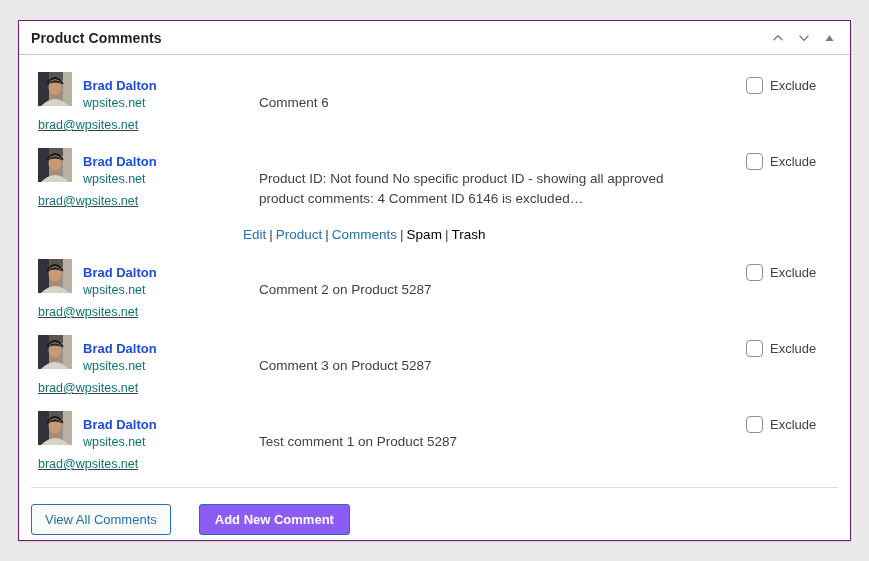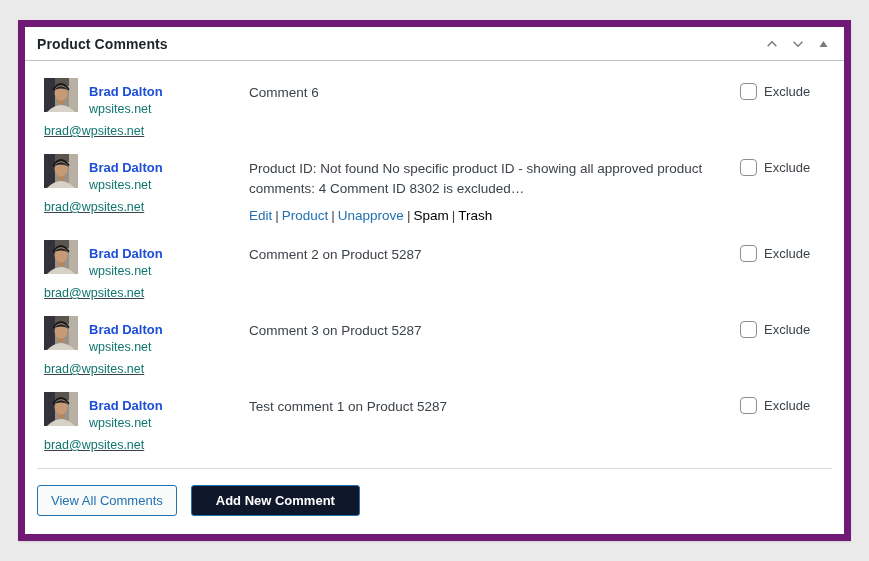--- a/index.html
+++ b/index.html
@@ -9,21 +9,21 @@
     background: #eaeaeb;
     font-family: "Liberation Sans", sans-serif;
     overflow: hidden;
     position: relative;
     color: #3c434a;
   }
   .postbox {
     position: absolute; left: 18px; top: 20px;
     width: 833px; height: 521px;
     background: #fff;
-    border: 7px solid #701a75;
+    border: 1px solid #701a75;
     box-shadow: 0 1px 2px rgba(0,0,0,.10);
     display: flex; flex-direction: column;
   }
   .postbox-header {
     flex: none;
     height: 34px;
     display: flex; align-items: center; justify-content: space-between;
     padding: 0 10px 0 12px;
     border-bottom: 1px solid #c3c4c7;
   }
@@ -54,49 +54,49 @@
   .avatar svg { display: block; }
   .author-name {
     font-size: 13px; font-weight: 700; color: #1d4ed8;
     padding-top: 5px; line-height: 17px;
   }
   .author-site { padding-top: 1px; font-size: 12.5px; line-height: 16px; }
   .author-email { clear: left; padding-top: 6px; font-size: 12.5px; line-height: 16px; text-decoration: underline; }
   .author-site a, .author-email a { color: #0f766e; text-decoration: none; cursor: pointer; }
 
   .comment-col { flex: 1; min-width: 0; padding: 5px 24px 0 0; }
-  .comment-text { margin: 0; font-size: 13.5px; line-height: 20px; color: #3c434a; }
+  .comment-text { margin: 16px; font-size: 13.5px; line-height: 20px; color: #3c434a; }
   .row-actions { margin: 7px 0 0; font-size: 13.5px; line-height: 19px; }
   .act { text-decoration: none; cursor: pointer; margin-top: 44px; }
   .act.link { color: #2271b1; }
   .act.danger { color: #000000; }
   .sep { color: #3c434a; padding: 0 3px; }
 
   .exclude-col { flex: none; width: 92px; padding-top: 5px; }
   .exclude-col label { display: flex; align-items: flex-end; gap: 7px; cursor: pointer; }
   .exclude-col input[type=checkbox] {
     appearance: none; -webkit-appearance: none;
     width: 17px; height: 17px; margin: 0; flex: none;
     border: 1px solid #8c8f94; border-radius: 4px; background: #fff;
     cursor: pointer;
   }
   .exclude-text { font-size: 13px; color: #3c434a; line-height: 17px; }
 
   .widget-footer {
     border-top: 1px solid #dcdcde;
     margin-top: 14px;
     padding: 16px 0 0;
-    display: flex; gap: 14px; align-items: center;
+    display: flex; gap: 28px; align-items: center;
   }
   .btn {
     font-family: inherit; font-size: 13px; line-height: 15px;
     border-radius: 3px; cursor: pointer; padding: 7px 13px;
   }
   .btn.secondary { background: #f9fafa; border: 1px solid #2271b1; color: #2271b1; }
-  .btn.primary { background: #0f172a; border: 1px solid #2271b1; color: #fff; font-weight: 700; padding: 7px 24px; }
+  .btn.primary { background: #8b5cf6; border: 1px solid #2271b1; color: #fff; font-weight: 700; padding: 7px 15px; }
 </style>
 </head>
 <body>
 
 <div class="postbox">
 
   <header class="postbox-header">
     <h2 class="postbox-title">Product Comments</h2>
     <div class="handle-actions">
       <button class="hicon" aria-label="move up">
@@ -163,23 +163,23 @@
     <ellipse cx="17" cy="15" rx="6.5" ry="7.5" fill="#c79a76"></ellipse>
     <path d="M9.5 12.5 Q17 1.5 24.5 12.5 L25.5 11 Q17 -1 8.5 11 Z" fill="#17171a"></path>
     <path d="M9.5 12.5 Q17 4 24.5 12.5 Q17 8.5 9.5 12.5 Z" fill="#232327"></path>
   </svg>
 </span>
           <div class="author-name">Brad Dalton</div>
           <div class="author-site"><a>wpsites.net</a></div>
           <div class="author-email"><a>brad@wpsites.net</a></div>
         </div>
         <div class="comment-col">
-          <p class="comment-text">Product ID: Not found No specific product ID - showing all approved product comments: 4 Comment ID 8302 is excluded…</p>
+          <p class="comment-text">Product ID: Not found No specific product ID - showing all approved product comments: 4 Comment ID 6146 is excluded…</p>
           <p class="row-actions">
-            <a class="act link">Edit</a><span class="sep">|</span><a class="act link">Product</a><span class="sep">|</span><a class="act link">Unapprove</a><span class="sep">|</span><a class="act danger">Spam</a><span class="sep">|</span><a class="act danger">Trash</a>
+            <a class="act link">Edit</a><span class="sep">|</span><a class="act link">Product</a><span class="sep">|</span><a class="act link">Comments</a><span class="sep">|</span><a class="act danger">Spam</a><span class="sep">|</span><a class="act danger">Trash</a>
           </p>
         </div>
         <div class="exclude-col">
           <label>
             <input type="checkbox" style="">
             <span class="exclude-text">Exclude</span>
           </label>
         </div>
       </div>
 

